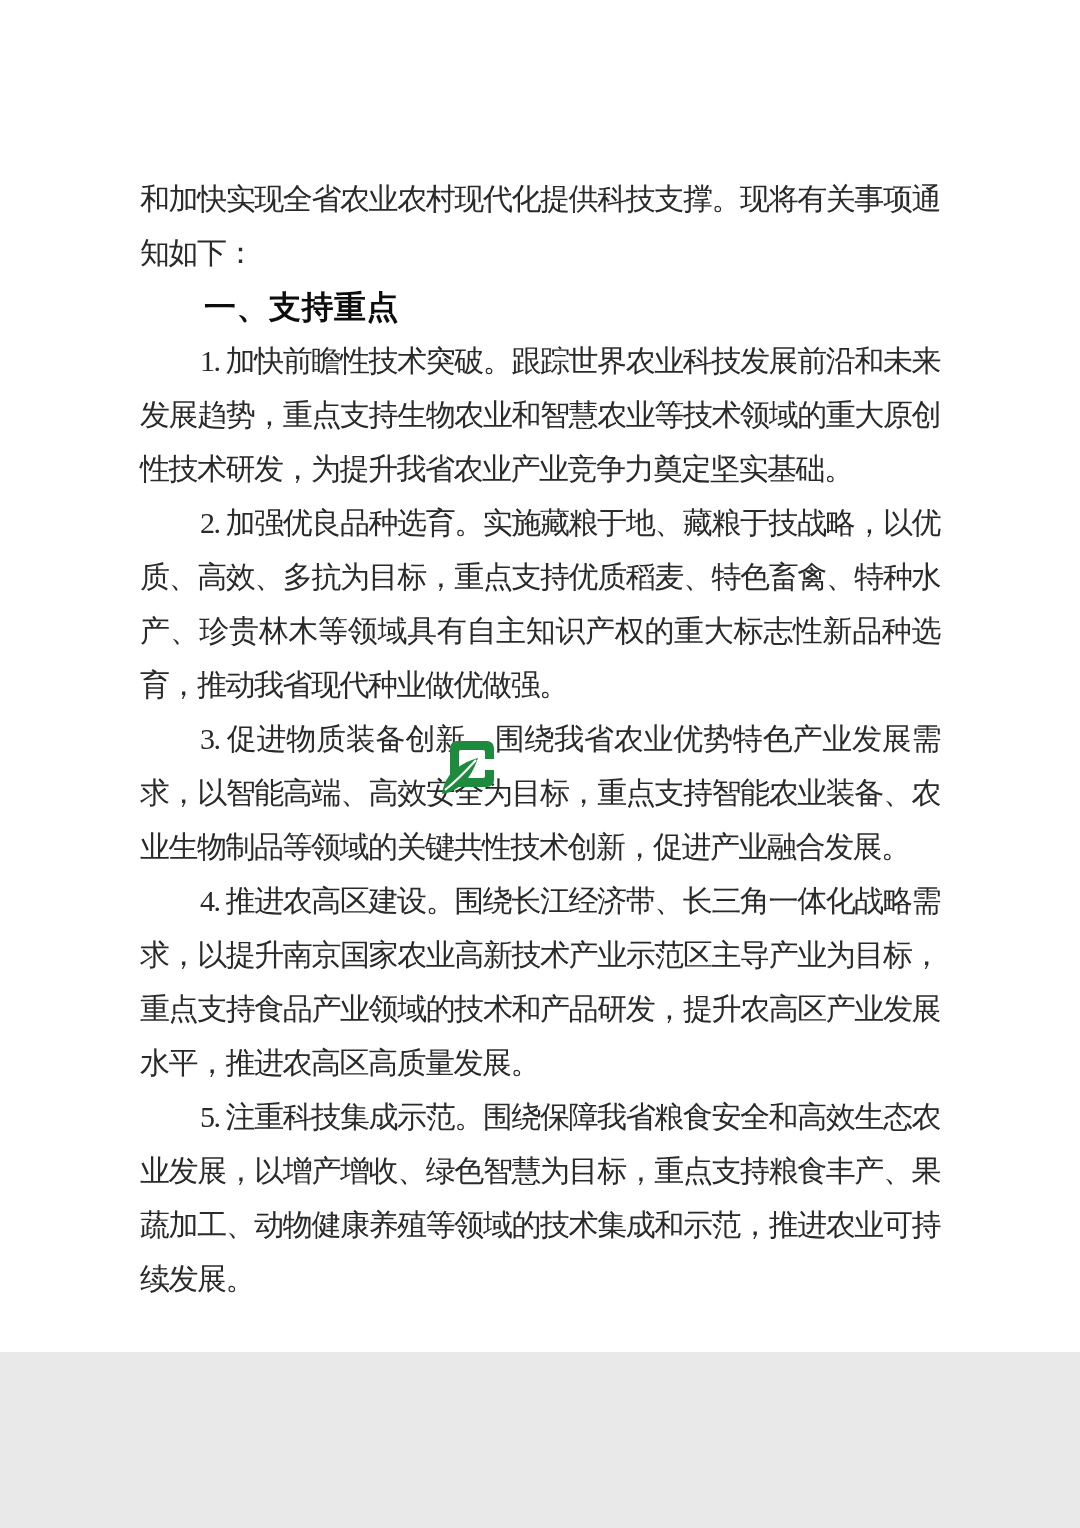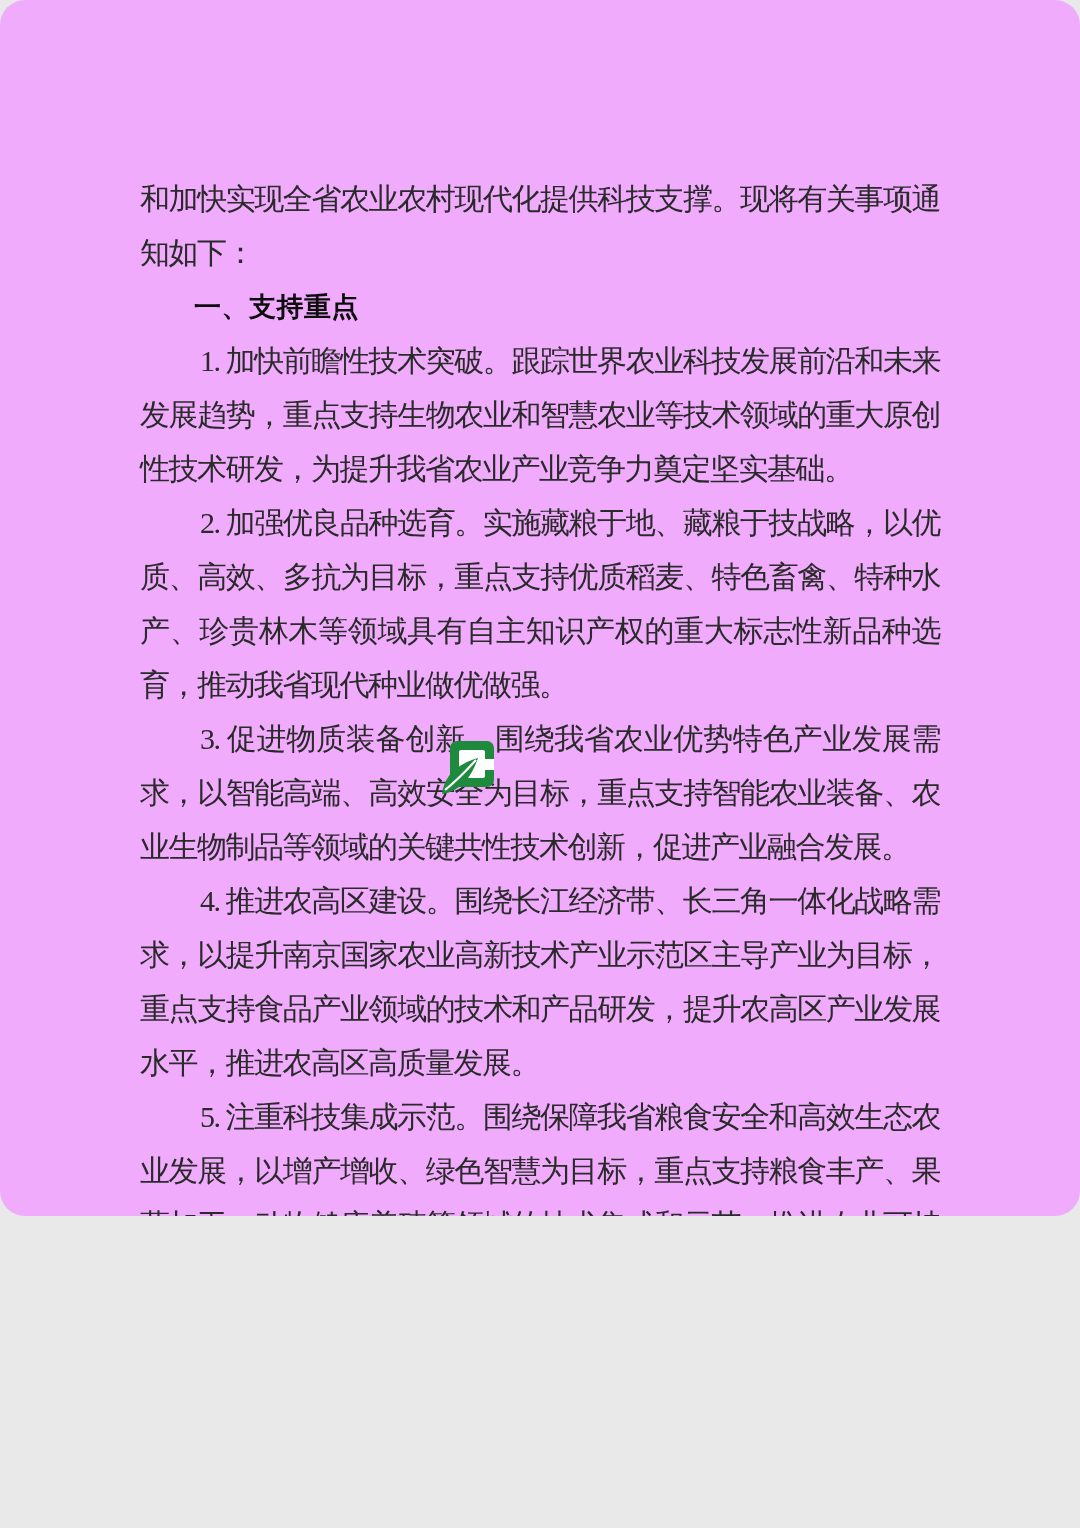--- a/index.html
+++ b/index.html
@@ -3,25 +3,24 @@
 <meta charset="utf-8">
 <style>
   html, body {
     margin: 0;
     padding: 0;
     background: #e9e9e9;
   }
   .page {
     position: relative;
     width: 1080px;
-    height: 1216px;
-    background: #f0abfc;
+    height: 1352px;
+    background: #ffffff;
     overflow: hidden;
     font-family: "Liberation Serif", serif;
-    border-radius: 25px;
   }
   .text-col {
     position: absolute;
     left: 140px;
     top: 172px;
     width: 800px;
     color: #2a2a2a;
     font-size: 30px;
     line-height: 54px;
     letter-spacing: -1.5px;
@@ -31,21 +30,21 @@
     margin: 0;
     text-indent: 2em;
   }
   p.intro {
     text-indent: 0;
   }
   p.heading {
     font-family: Liberation Serif, serif;
     font-weight: 700;
     color: #0d0d0d;
-    font-size: 27px;
+    font-size: 32px;
     letter-spacing: 0.5px;
   }
   p.continues {
     text-align-last: justify;
   }
   .logo-watermark {
     position: absolute;
     left: 441px;
     top: 739px;
     width: 56px;

